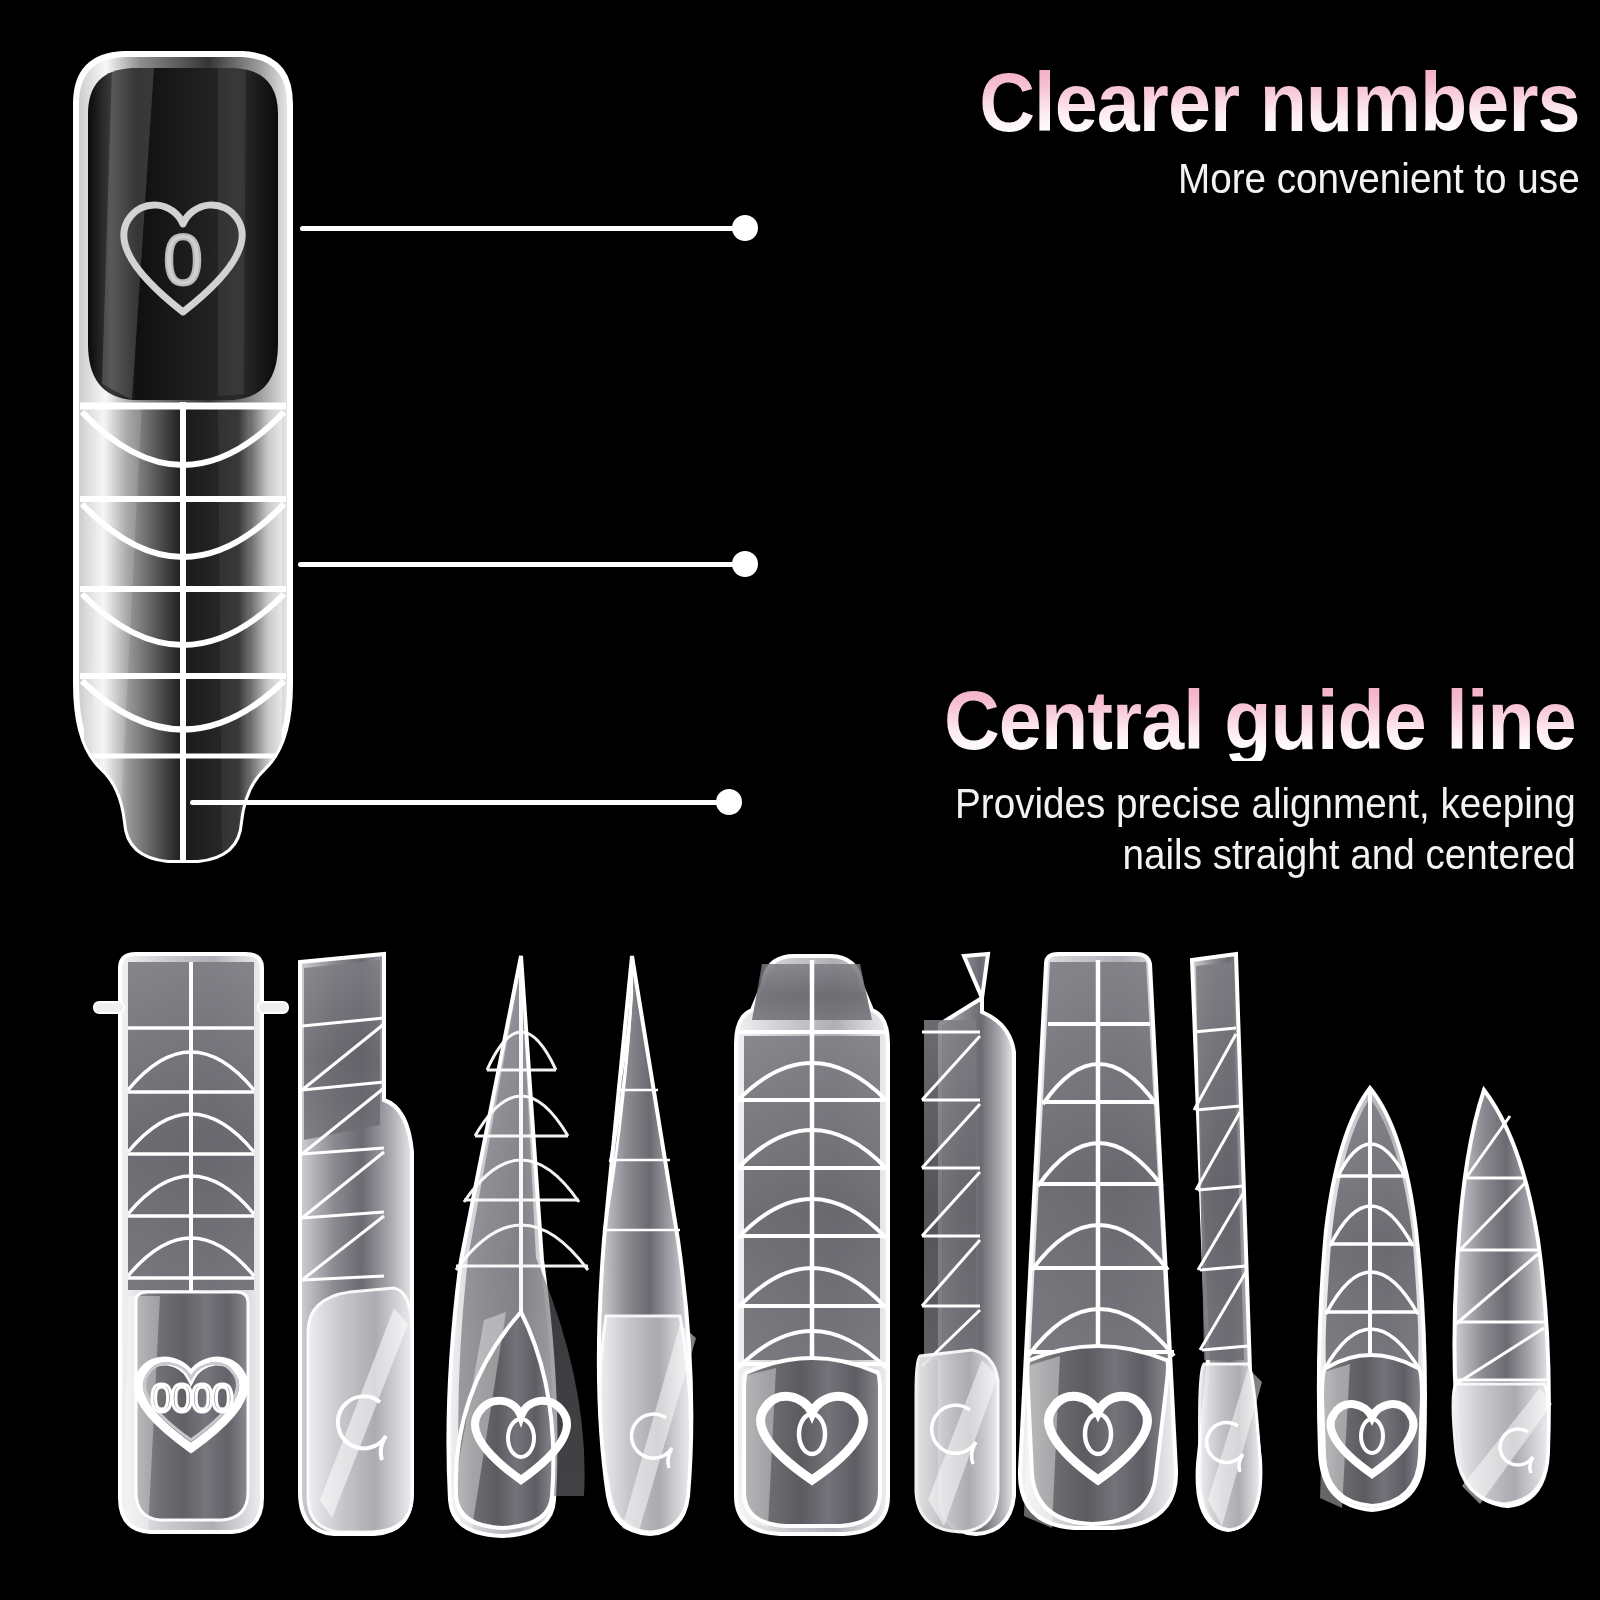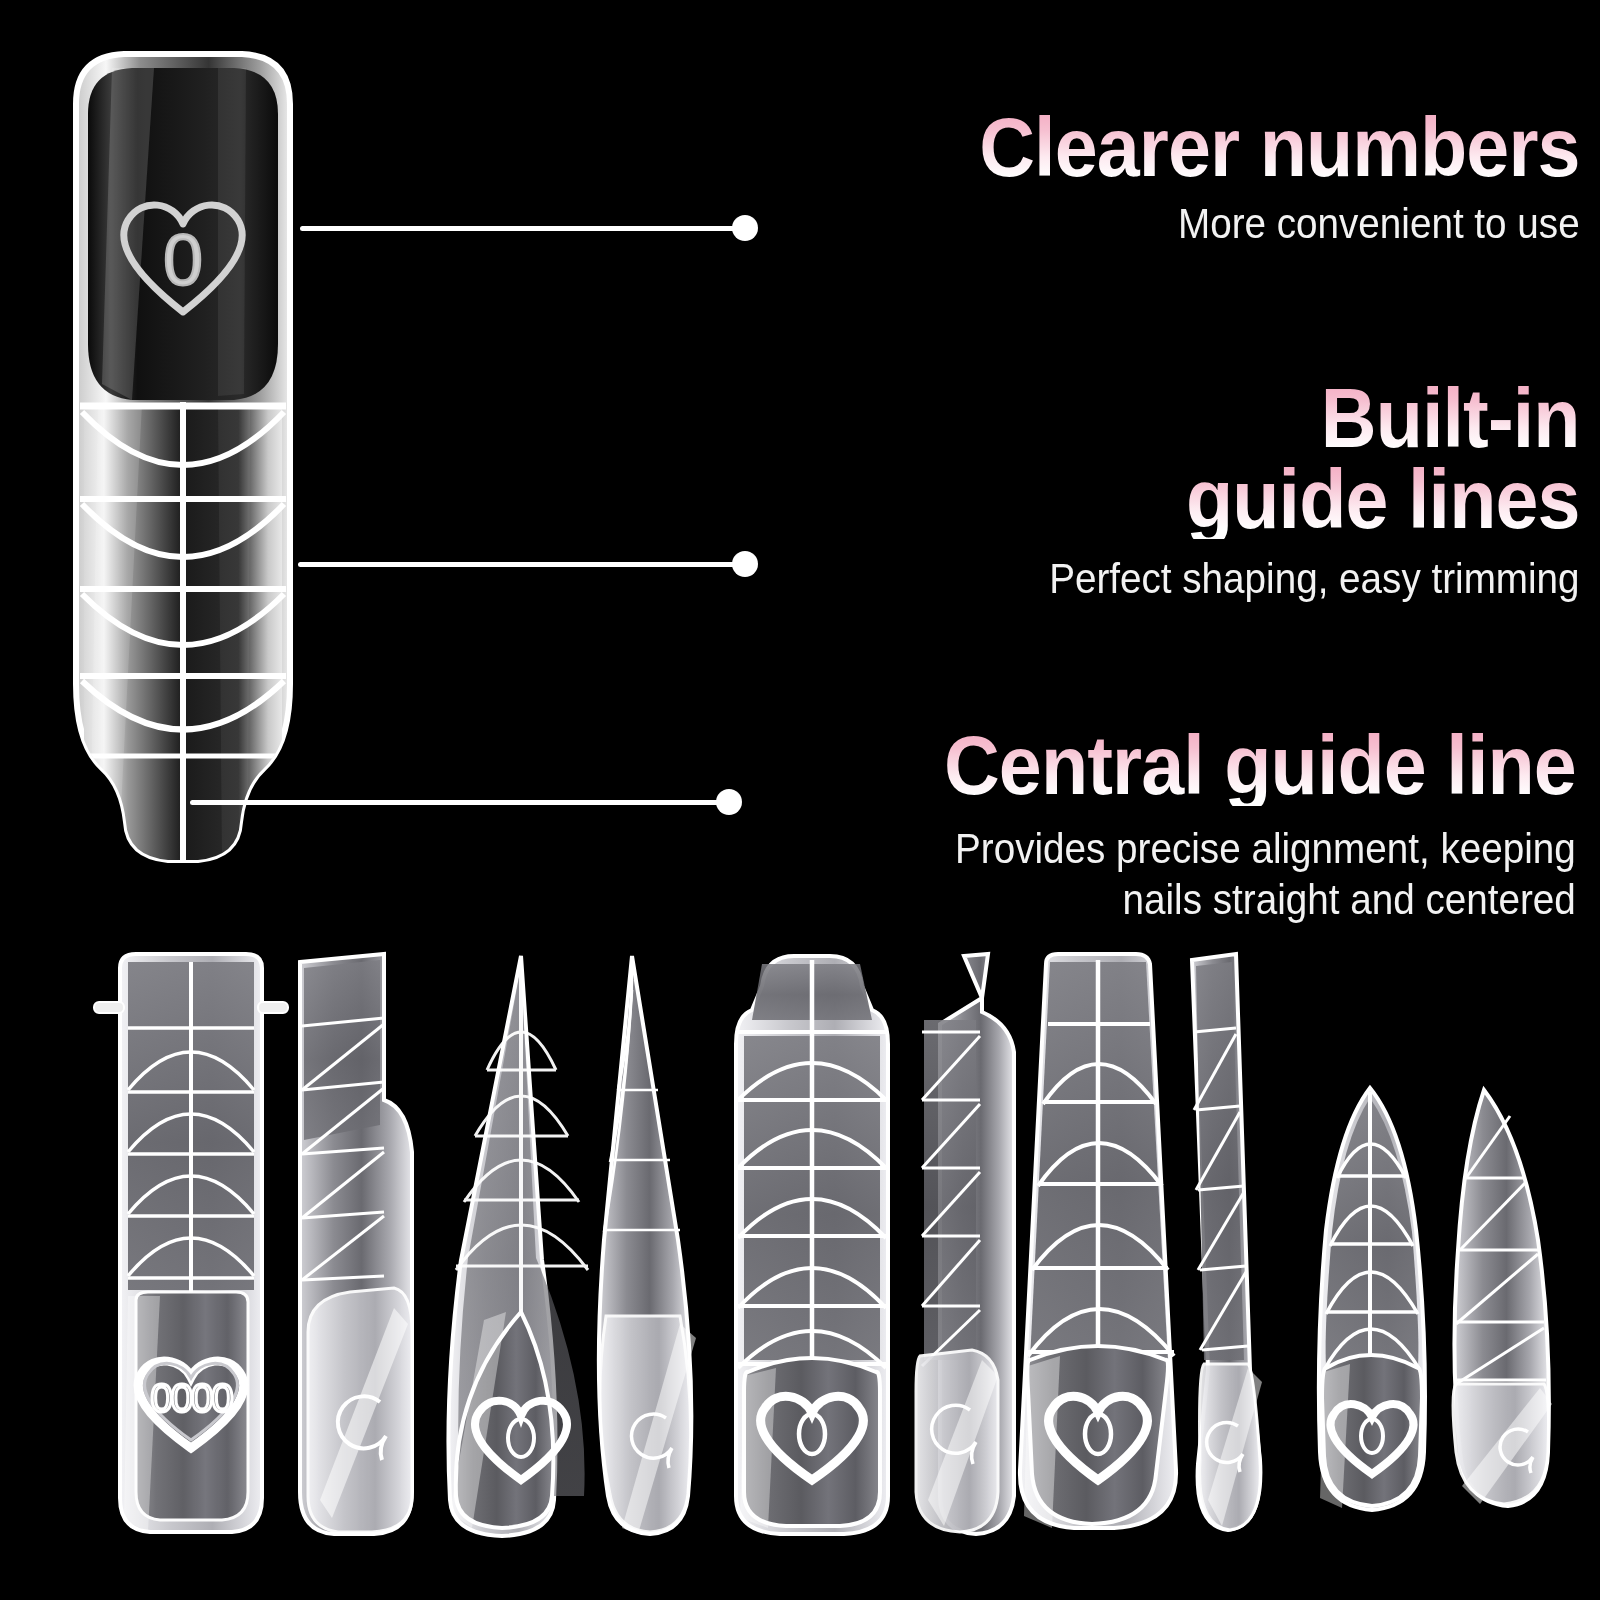--- a/index.html
+++ b/index.html
@@ -1,20 +1,20 @@
 <!DOCTYPE html>
 <html><head>
 <meta charset="utf-8">
 <style>
   html,body{margin:0;padding:0;background:#000;}
   body{width:1600px;height:1600px;overflow:hidden;font-family:"Liberation Sans",sans-serif;}
   #stage{position:relative;width:1600px;height:1600px;background:#000;overflow:hidden;}
 
   
-  .feature{position:absolute;text-align:right;margin-top:45px;}
+  .feature{position:absolute;text-align:right;}
   .feat-title{
     font-family:"Liberation Sans",sans-serif;
     font-weight:700;
     letter-spacing:-1px;
     line-height:0.96;
     transform:scaleX(0.92);
     transform-origin:right center;
     background:linear-gradient(to bottom,#f3a9c0 0%,#f6bfd0 28%,#fdeaf0 62%,#ffffff 88%);
     -webkit-background-clip:text;
     background-clip:text;
@@ -147,25 +147,20 @@
   <div class="dot" style="left:732px; top:551px;"></div>
 
   <div class="leader" style="left:190px; top:800px; width:540px;"></div>
   <div class="dot" style="left:716px; top:789px;"></div>
 
   <div class="feature" id="f1">
     <div class="feat-title">Clearer numbers</div>
     <div class="feat-sub">More convenient to use</div>
   </div>
 
-  <div class="feature" id="f2">
-    <div class="feat-title">Built-in</div>
-    <div class="feat-title">guide lines</div>
-    <div class="feat-sub">Perfect shaping, easy trimming</div>
-  </div>
 
   <div class="feature" id="f3">
     <div class="feat-title">Central guide line</div>
     <div class="feat-sub">Provides precise alignment, keeping</div>
     <div class="feat-sub" style="margin-top:2px;">nails straight and centered</div>
   </div>
 
   <div id="strip">
     <svg width="1600" height="660" viewBox="0 0 1600 660">
       <defs>

